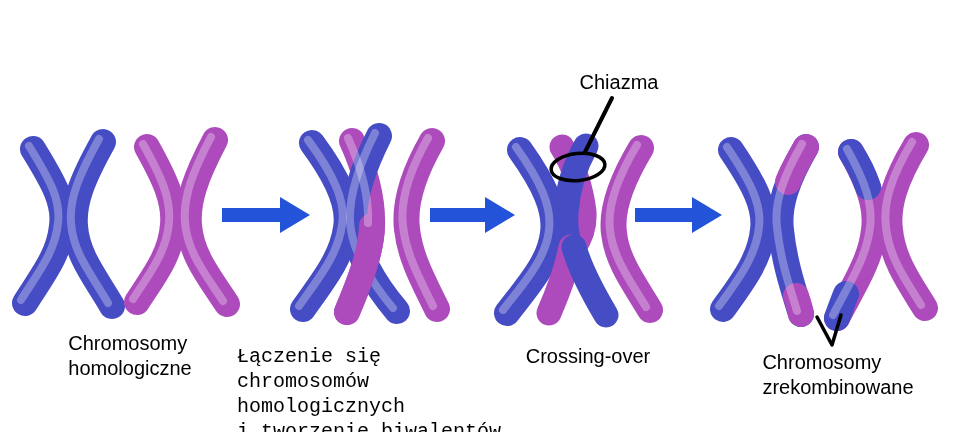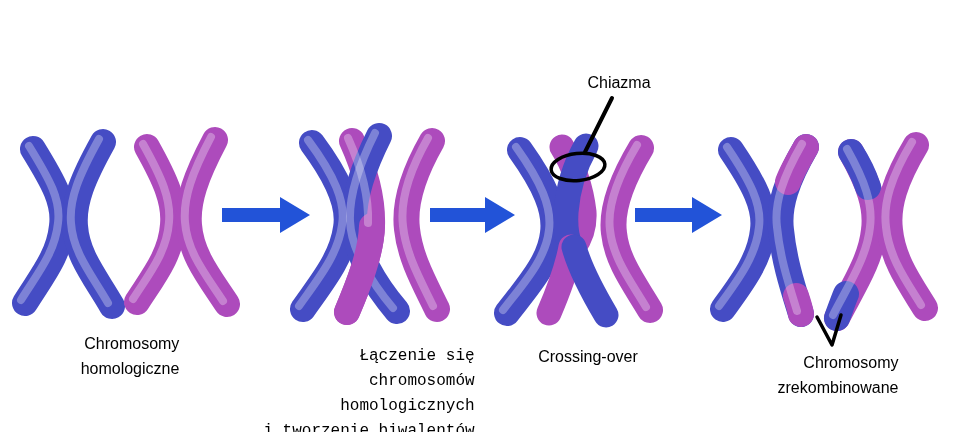--- a/index.html
+++ b/index.html
@@ -11,22 +11,22 @@
   .stage-canvas{position:absolute;left:0;top:0;}
   .strand{fill:none;stroke-width:26;stroke-linecap:round;}
   .strand.thin{stroke-width:25;}
   .blue{stroke:var(--chromosome-blue,#454cc4);}
   .magenta{stroke:var(--chromosome-magenta,#ad4bbc);}
   .hl{fill:none;stroke:#ffffff;stroke-opacity:0.30;stroke-width:8;stroke-linecap:round;transform:translate(-4px,-3px);}
   .annot{stroke:var(--annotation,#000000);fill:none;stroke-linecap:round;stroke-linejoin:round;}
   .arrow{fill:var(--arrow-blue,#2253d8);}
   .diagram-label{
     position:absolute;transform:translateX(-50%);
-    font-size:16px;line-height:25px;color:var(--annotation,#000000);
-    text-align:right;white-space:pre-line;
+    font-size:20px;line-height:25px;color:var(--annotation,#000000);
+    text-align:left;white-space:pre-line;
   }
 </style>
 </head>
 <body>
 
 <svg class="stage-canvas" width="960" height="432" viewBox="0 0 960 432">
 
   <g>
     <g>
       <path class="strand blue" d="M 33 149 C 54 183, 65 203, 62 226 C 59 256, 41 277, 25 303"></path>

